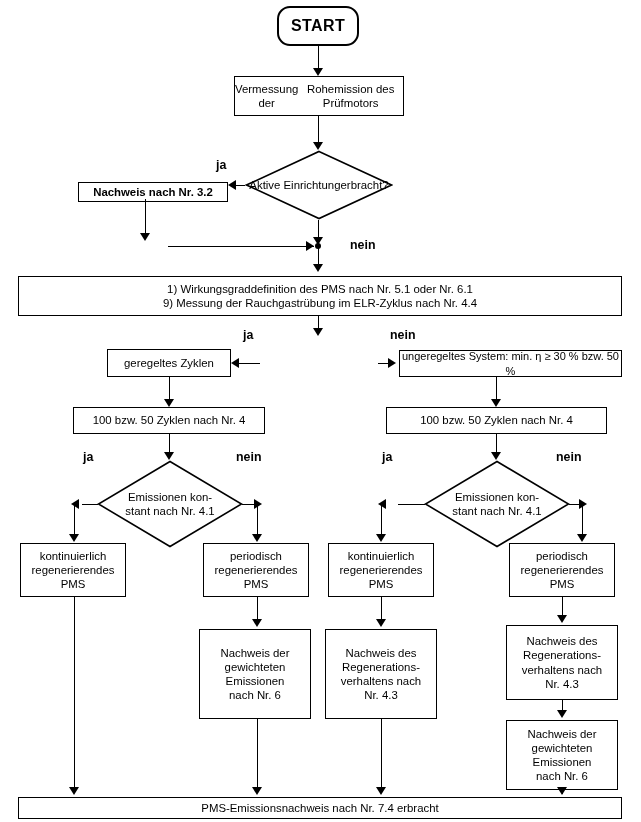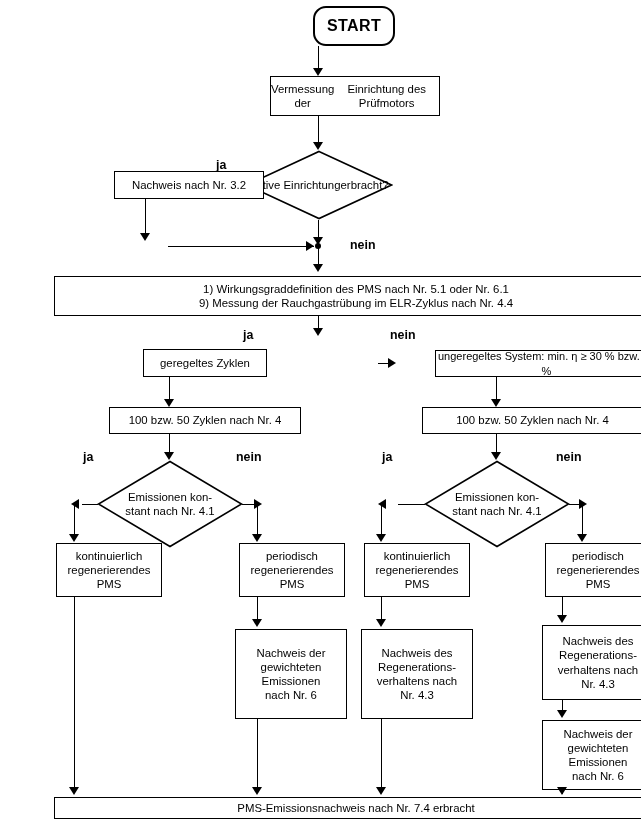--- a/index.html
+++ b/index.html
@@ -1,18 +1,18 @@
 <!DOCTYPE html>
 <html><head>
 <meta charset="utf-8">
 <style>
   html,body{margin:0;padding:0;background:#ffffff;}
   body{font-family:"Liberation Sans","DejaVu Sans",sans-serif;}
   #canvas{position:relative;width:641px;height:822px;background:#fff;overflow:hidden;}
-  .node{position:absolute;box-sizing:border-box;display:flex;align-items:center;justify-content:center;text-align:center;color:#000;margin-left:36px;}
+  .node{position:absolute;box-sizing:border-box;display:flex;align-items:center;justify-content:center;text-align:center;color:#000;}
   .box{border:1.4px solid #000;background:#fff;font-size:11.4px;line-height:14.2px;}
   .terminator{border:2.6px solid #000;border-radius:13px;background:#fff;font-size:16px;font-weight:bold;letter-spacing:.4px;}
   .diamond-wrap{position:absolute;}
   .diamond-shape{position:absolute;left:0;top:0;width:100%;height:100%;}
   .diamond-label{position:absolute;left:0;top:0;width:100%;height:100%;display:flex;align-items:center;justify-content:center;text-align:center;font-size:11.4px;line-height:14.2px;color:#000;}
   .lbl{position:absolute;font-size:12.4px;font-weight:bold;color:#000;white-space:nowrap;}
   .vline{position:absolute;width:0;border-left:1.4px solid #000;}
   .hline{position:absolute;height:0;border-top:1.4px solid #000;}
   .arrow-down{position:absolute;width:0;height:0;border-left:5.2px solid transparent;border-right:5.2px solid transparent;border-top:8px solid #000;}
   .arrow-left{position:absolute;width:0;height:0;border-top:5.2px solid transparent;border-bottom:5.2px solid transparent;border-right:8px solid #000;}
@@ -27,42 +27,42 @@
 
   <div class="node terminator" style="left:277px;top:6px;width:82px;height:40px;">
     <span>START</span>
   </div>
 
   <div class="vline" style="left:318px;top:46px;height:24px;"></div>
   <div class="arrow-down" style="left:313px;top:68px;"></div>
 
   <div class="node box" style="left:234px;top:76px;width:170px;height:40px;flex-direction:row;">
     <span class="ln">Vermessung der</span>
-    <span class="ln">Einrichtung des Prüfmotors</span>
+    <span class="ln">Rohemission des Prüfmotors</span>
   </div>
 
   <div class="vline" style="left:318px;top:116px;height:30px;"></div>
   <div class="arrow-down" style="left:313px;top:142px;"></div>
 
   <div class="diamond-wrap" style="left:245px;top:150px;width:148px;height:70px;">
     <svg class="diamond-shape" viewBox="0 0 148 70" preserveAspectRatio="none">
       <polygon points="74,1.5 146.5,35 74,68.5 1.5,35" fill="#fff" stroke="#000" stroke-width="1.6"></polygon>
     </svg>
     <div class="diamond-label" style="flex-direction:row;">
       <span class="ln">Aktive Einrichtung</span>
       <span class="ln">erbracht?</span>
     </div>
   </div>
 
   <div class="lbl" style="left:216px;top:158px;">ja</div>
 
   <div class="hline" style="left:236px;top:185px;width:9px;"></div>
   <div class="arrow-left" style="left:228px;top:180px;"></div>
 
-  <div class="node box" style="left:78px;top:171px;width:150px;height:28px;">
+  <div class="node box" style="left:78px;top:182px;width:150px;height:20px;font-weight:bold;">
     <span>Nachweis nach Nr. 3.2</span>
   </div>
 
   <div class="vline" style="left:145px;top:199px;height:38px;"></div>
   <div class="arrow-down" style="left:140px;top:233px;"></div>
   <div class="hline" style="left:168px;top:246px;width:146px;"></div>
   <div class="arrow-right" style="left:306px;top:241px;"></div>
 
   <div class="lbl" style="left:350px;top:238px;">nein</div>
   <div class="vline" style="left:318px;top:220px;height:22px;"></div>

